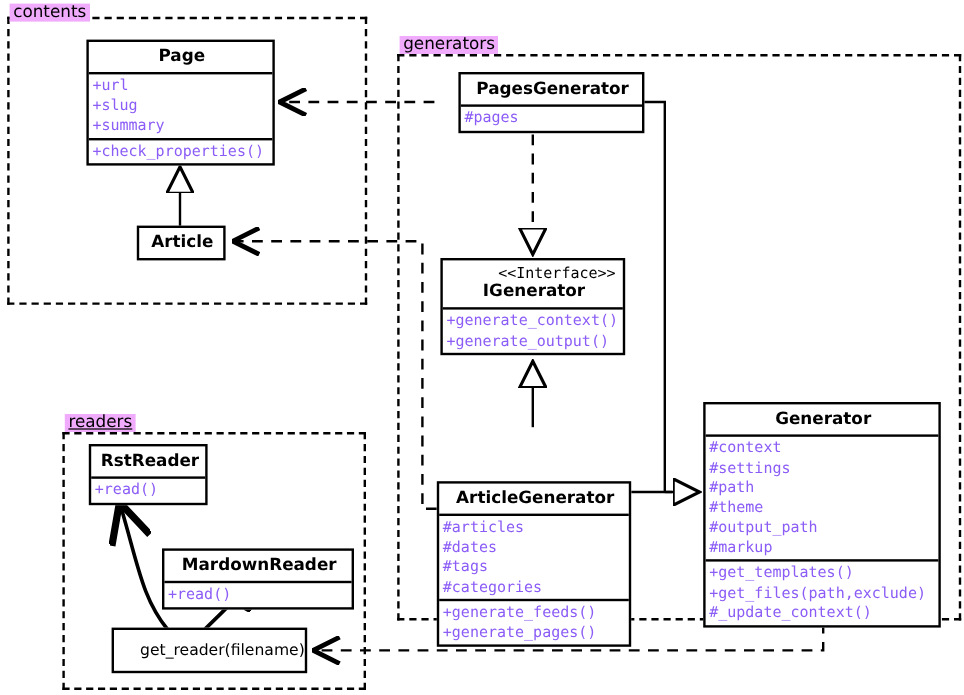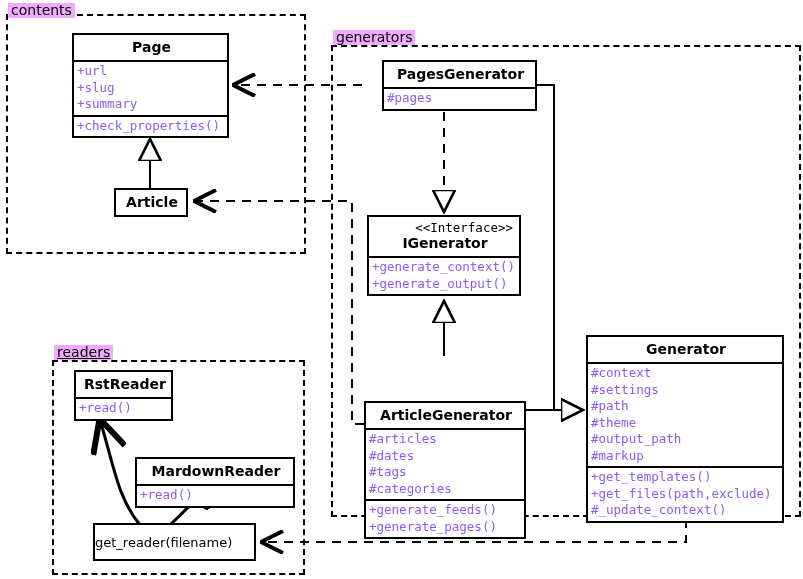--- a/index.html
+++ b/index.html
@@ -24,21 +24,21 @@
                line-height:15px;color:#000;
                font-family:"DejaVu Sans Mono","Liberation Mono",monospace;}
   .cls .sect{border-top:2px solid #000;padding:1px 0 2px 0;}
   .cls .row{font-size:12.5px;line-height:16.5px;padding:0 3px;
             color:#8b5cf6;white-space:nowrap;
             font-family:"DejaVu Sans Mono","Liberation Mono",monospace;}
 
   
   .fnbox{position:absolute;box-sizing:border-box;border:2px solid #000;
          background:#fff;display:flex;align-items:center;
-         justify-content:flex-start;font-size:13px;color:#000;}
+         justify-content:flex-end;font-size:13px;color:#000;}
 </style>
 </head>
 <body>
 
 <div id="stage">
 
   <div class="pkg" style="left:6px;top:14px;width:300px;height:240px;
               border:2px dashed #000;border-style:dashed;"></div>
   <div class="pkg-label" style="left:8px;top:3px;">contents</div>
 

